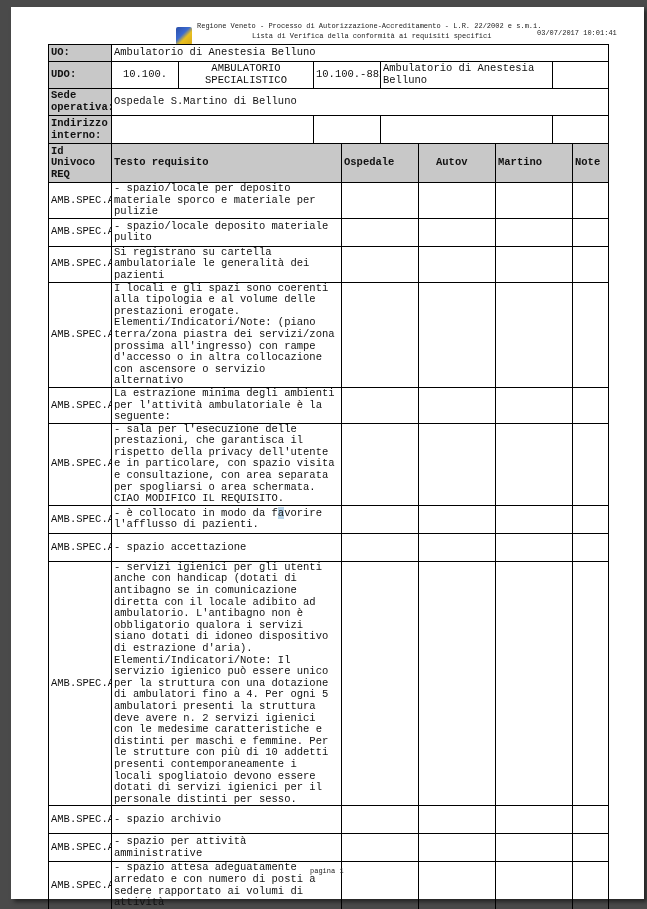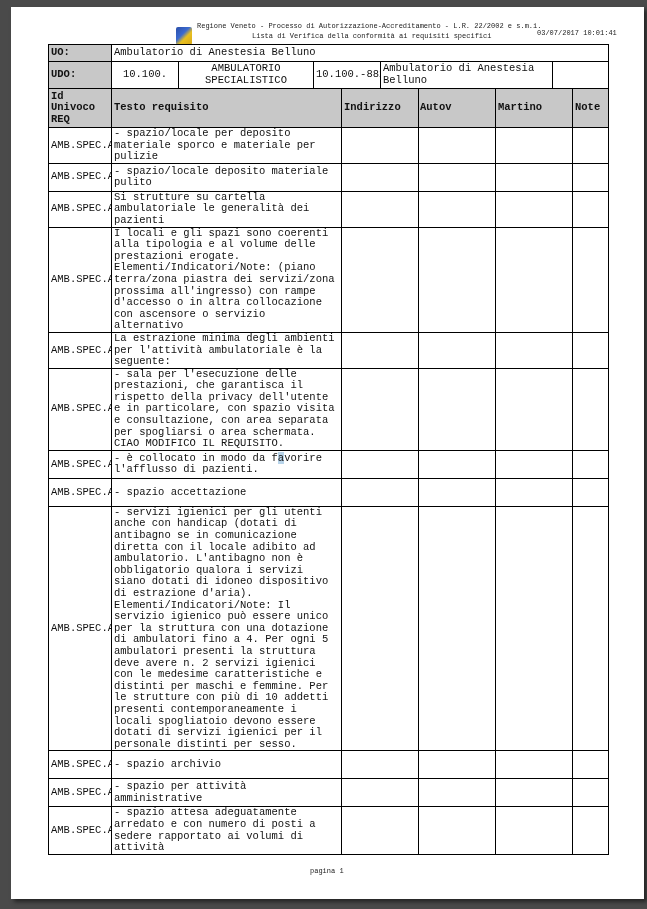--- a/index.html
+++ b/index.html
@@ -68,26 +68,37 @@
       <td colspan="9">Ambulatorio di Anestesia Belluno</td>
     </tr>
     <tr style="height:27px">
       <td class="lbl">UDO:</td>
       <td class="bold" style="font-weight:normal">10.100.</td>
       <td class="bold" style="font-weight:normal">AMBULATORIO SPECIALISTICO</td>
       <td colspan="2">10.100.-88279</td>
       <td colspan="3">Ambulatorio di Anestesia Belluno</td>
       <td colspan="2"></td>
     </tr>
+    <tr style="height:27px">
+      <td class="lbl">Sede operativa:</td>
+      <td colspan="9">Ospedale S.Martino di Belluno</td>
+    </tr>
+    <tr style="height:28px">
+      <td class="lbl">Indirizzo interno:</td>
+      <td colspan="2"></td>
+      <td colspan="2"></td>
+      <td colspan="3"></td>
+      <td colspan="2"></td>
+    </tr>
 
     <tr style="height:39px">
       <td class="th">Id Univoco REQ</td>
       <td class="th" colspan="3">Testo requisito</td>
-      <td class="th" colspan="2">Indirizzo</td>
-      <td class="th" style="padding:0 1px">Autov</td>
+      <td class="th" colspan="2">Ospedale</td>
+      <td class="th" style="padding:0 17px">Autov</td>
       <td class="th" colspan="2">Martino</td>
       <td class="th">Note</td>
     </tr>
 
     <tr style="height:28px">
       <td class="id">AMB.SPEC.AU.1.2.9</td>
       <td colspan="3"> - spazio/locale per deposito materiale sporco e materiale per pulizie</td>
       <td colspan="2"></td>
       <td></td>
       <td colspan="2"></td>
@@ -96,21 +107,21 @@
     <tr style="height:28px">
       <td class="id">AMB.SPEC.AU.1.2.8</td>
       <td colspan="3"> - spazio/locale deposito materiale pulito</td>
       <td colspan="2"></td>
       <td></td>
       <td colspan="2"></td>
       <td></td>
     </tr>
     <tr style="height:28px">
       <td class="id">AMB.SPEC.AU.3.7</td>
-      <td colspan="3"> Si strutture su cartella ambulatoriale le generalità dei pazienti</td>
+      <td colspan="3"> Si registrano su cartella ambulatoriale le generalità dei pazienti</td>
       <td colspan="2"></td>
       <td></td>
       <td colspan="2"></td>
       <td></td>
     </tr>
     <tr style="height:86px">
       <td class="id">AMB.SPEC.AU.1.1</td>
       <td colspan="3">I locali e gli spazi sono coerenti alla tipologia e al volume  delle prestazioni erogate. Elementi/Indicatori/Note: (piano terra/zona piastra dei servizi/zona prossima all'ingresso) con rampe d'accesso o in altra collocazione con ascensore o servizio alternativo</td>
       <td colspan="2"></td>
       <td></td>

